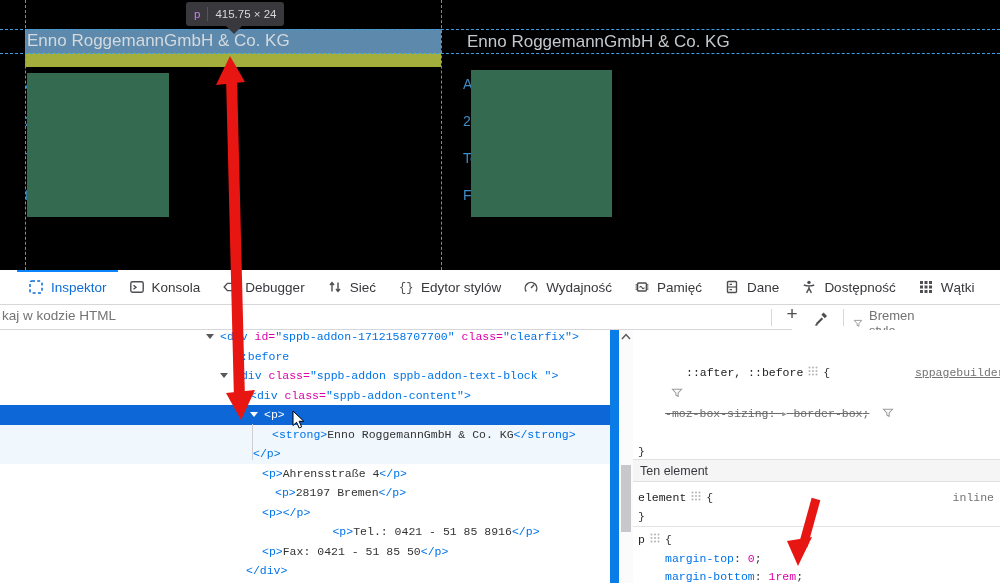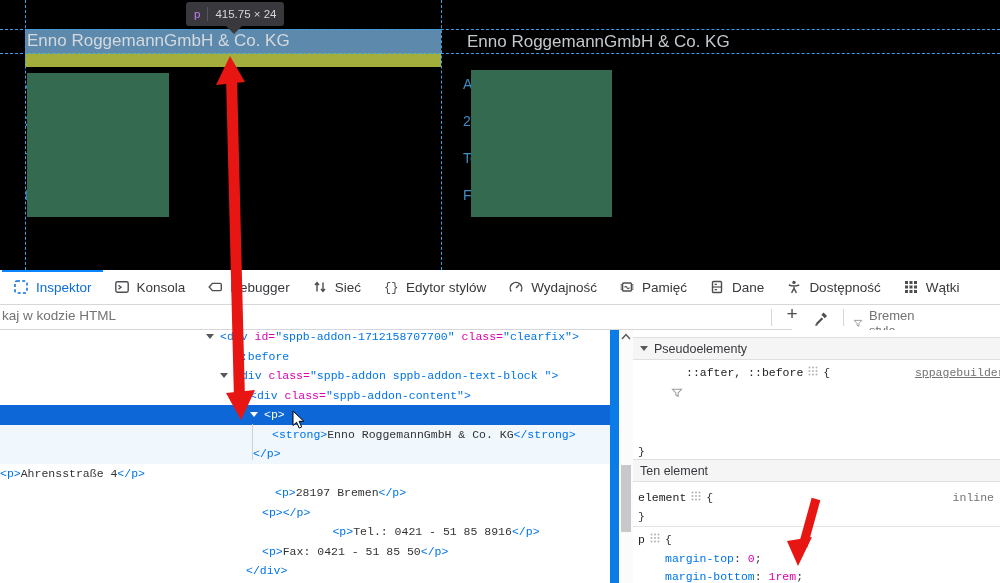--- a/index.html
+++ b/index.html
@@ -20,21 +20,21 @@
            display:inline-flex;align-items:center;padding:0 8px;font-size:11.5px;
            font-family:"Liberation Sans",sans-serif;box-shadow:0 1px 3px rgba(0,0,0,.6);}
   #nodetip .tag{color:#c97ff2;}
   #nodetip .sep{width:1px;height:14px;background:#56575c;margin:0 7px;}
   #nodetip .dims{color:#d8d8da;}
   #tip-caret{position:absolute;left:226px;top:26px;width:0;height:0;
              border-left:8px solid transparent;border-right:8px solid transparent;border-top:8px solid #38383d;}
   
   #devtools{position:absolute;left:0;top:270px;width:1000px;height:313px;background:#fff;color:#38383d;}
   #tabbar{position:absolute;left:0;top:0;width:1000px;height:35px;border-bottom:1px solid #d7d7db;
-          display:flex;align-items:stretch;padding-left:2px;}
+          display:flex;align-items:stretch;padding-left:17px;}
   .tab{display:flex;align-items:center;gap:7px;padding:0 11px;font-size:13.5px;color:#38383d;
        position:relative;white-space:nowrap;cursor:default;}
   .tab.active{color:#0b6cd8;}
   .tab.active::before{content:"";position:absolute;left:0;top:0;right:0;height:2px;background:#0a84ff;}
   .tab svg{display:block;}
   #subtoolbar{position:absolute;left:0;top:35px;width:792px;height:25px;border-bottom:1px solid #d7d7db;}
   #searchbox{position:absolute;left:2px;top:3px;width:600px;height:19px;font-size:13.5px;color:#737373;}
   .vsep{position:absolute;top:4px;width:1px;height:17px;background:#d7d7db;}
   #btn-add{position:absolute;left:781px;top:-2px;width:22px;height:26px;font-size:19px;color:#4d4d52;text-align:center;}
   #btn-picker{position:absolute;left:812px;top:3px;width:20px;height:20px;}
@@ -249,21 +249,21 @@
               <span class="twisty" style="left: 250px;"></span>
               <span class="mtext" style="padding-left: 264px;"><span class="c-tag">&lt;p&gt;</span></span>
             </div>
             <div class="mrow tint" style="top: 94.5px;">
               <span class="mtext" style="padding-left: 272px;"><span class="c-tag">&lt;strong&gt;</span><span class="c-plain">Enno RoggemannGmbH &amp; Co. KG</span><span class="c-tag">&lt;/strong&gt;</span></span>
             </div>
             <div class="mrow tint" style="top: 114px;">
               <span class="mtext" style="padding-left: 253px;"><span class="c-tag">&lt;/p&gt;</span></span>
             </div>
             <div class="mrow" style="top: 133.5px;">
-              <span class="mtext" style=""><span class="c-tag">&lt;p&gt;</span><span class="c-plain">Ahrensstraße 4</span><span class="c-tag">&lt;/p&gt;</span></span>
+              <span class="mtext" style="padding-left: 262px;"><span class="c-tag">&lt;p&gt;</span><span class="c-plain">Ahrensstraße 4</span><span class="c-tag">&lt;/p&gt;</span></span>
             </div>
             <div class="mrow" style="top: 153px; margin-left: 13px;">
               <span class="mtext" style="padding-left: 262px;"><span class="c-tag">&lt;p&gt;</span><span class="c-plain">28197 Bremen</span><span class="c-tag">&lt;/p&gt;</span></span>
             </div>
             <div class="mrow" style="top: 172.5px;">
               <span class="mtext" style="padding-left: 262px;"><span class="c-tag">&lt;p&gt;&lt;/p&gt;</span></span>
             </div>
             <div class="mrow" style="top: 192px;">
               <span class="mtext" style="padding-left: 262px; text-align: center;"><span class="c-tag">&lt;p&gt;</span><span class="c-plain">Tel.: 0421 - 51 85 8916</span><span class="c-tag">&lt;/p&gt;</span></span>
             </div>
@@ -285,24 +285,20 @@
         <div id="scroll-up">
           <svg width="14" height="14" viewBox="0 0 14 14">
               <path d="M3 9 L7 4.6 L11 9" fill="none" stroke="#5a5a5f" stroke-width="1.5"></path>
             </svg>
         </div>
         <div id="scroll-thumb"></div>
       </div>
 
       <div id="rules-pane">
 
-        <div class="rheader" style="top:7px;">
-          <span class="rtwisty"></span>
-          <span>Pseudoelementy</span>
-        </div>
 
         <div class="rline" style="top:33px;margin-left:48px;">
           <span>::after, ::before</span><span class="dots"><svg width="10" height="10" viewBox="0 0 10 10">
                 <g fill="#b3b3b6">
                   <circle cx="1.5" cy="1.5" r="1"></circle>
                   <circle cx="5" cy="1.5" r="1"></circle>
                   <circle cx="8.5" cy="1.5" r="1"></circle>
                   <circle cx="1.5" cy="5" r="1"></circle>
                   <circle cx="5" cy="5" r="1"></circle>
                   <circle cx="8.5" cy="5" r="1"></circle>
@@ -313,20 +309,26 @@
               </svg></span><span class="punct">{</span>
           <a class="rlink">sppagebuilder.css:1</a>
         </div>
 
         <div class="rline prop-indent" style="top:54px;">
           <svg width="12" height="12" viewBox="0 0 16 16" style="vertical-align:-2px;margin-left:6px;">
               <path d="M2 3 H14 L9.5 8 V12.5 L6.5 11 V8 Z" fill="none" stroke="#9a9a9f" stroke-width="1.4"></path>
             </svg>
         </div>
 
+        <div class="rline prop-indent" style="top:73.5px;">
+          <span class="struckwrap"><span class="pname">-moz-box-sizing</span><span class="punct">: </span><span class="expander">▶</span> <span class="pval">border-box</span><span class="punct">;</span></span>
+          <svg width="12" height="12" viewBox="0 0 16 16" style="vertical-align:-2px;margin-left:6px;">
+              <path d="M2 3 H14 L9.5 8 V12.5 L6.5 11 V8 Z" fill="none" stroke="#9a9a9f" stroke-width="1.4"></path>
+            </svg>
+        </div>
 
 
         <div class="rline" style="top:112px;"><span class="punct">}</span></div>
 
         <div class="rheader" style="top:129px;">
           <span>Ten element</span>
         </div>
 
         <div class="rline" style="top:158px;">
           <span>element</span><span class="dots"><svg width="10" height="10" viewBox="0 0 10 10">

